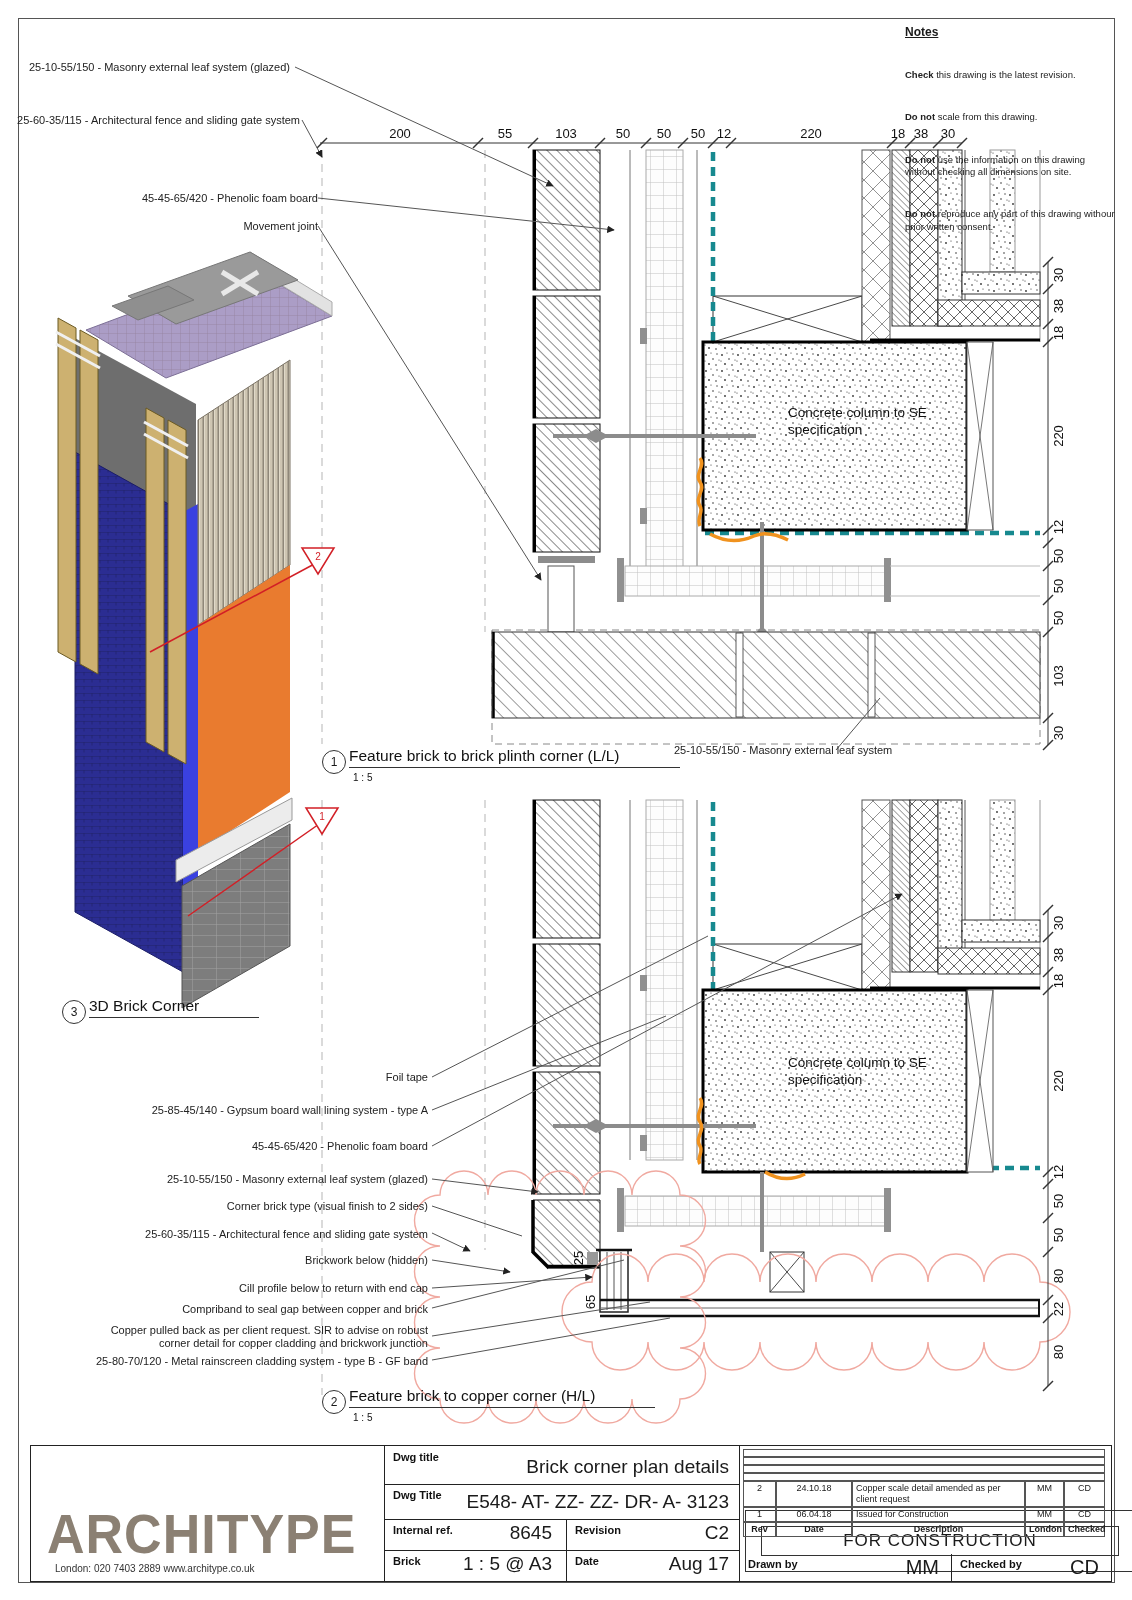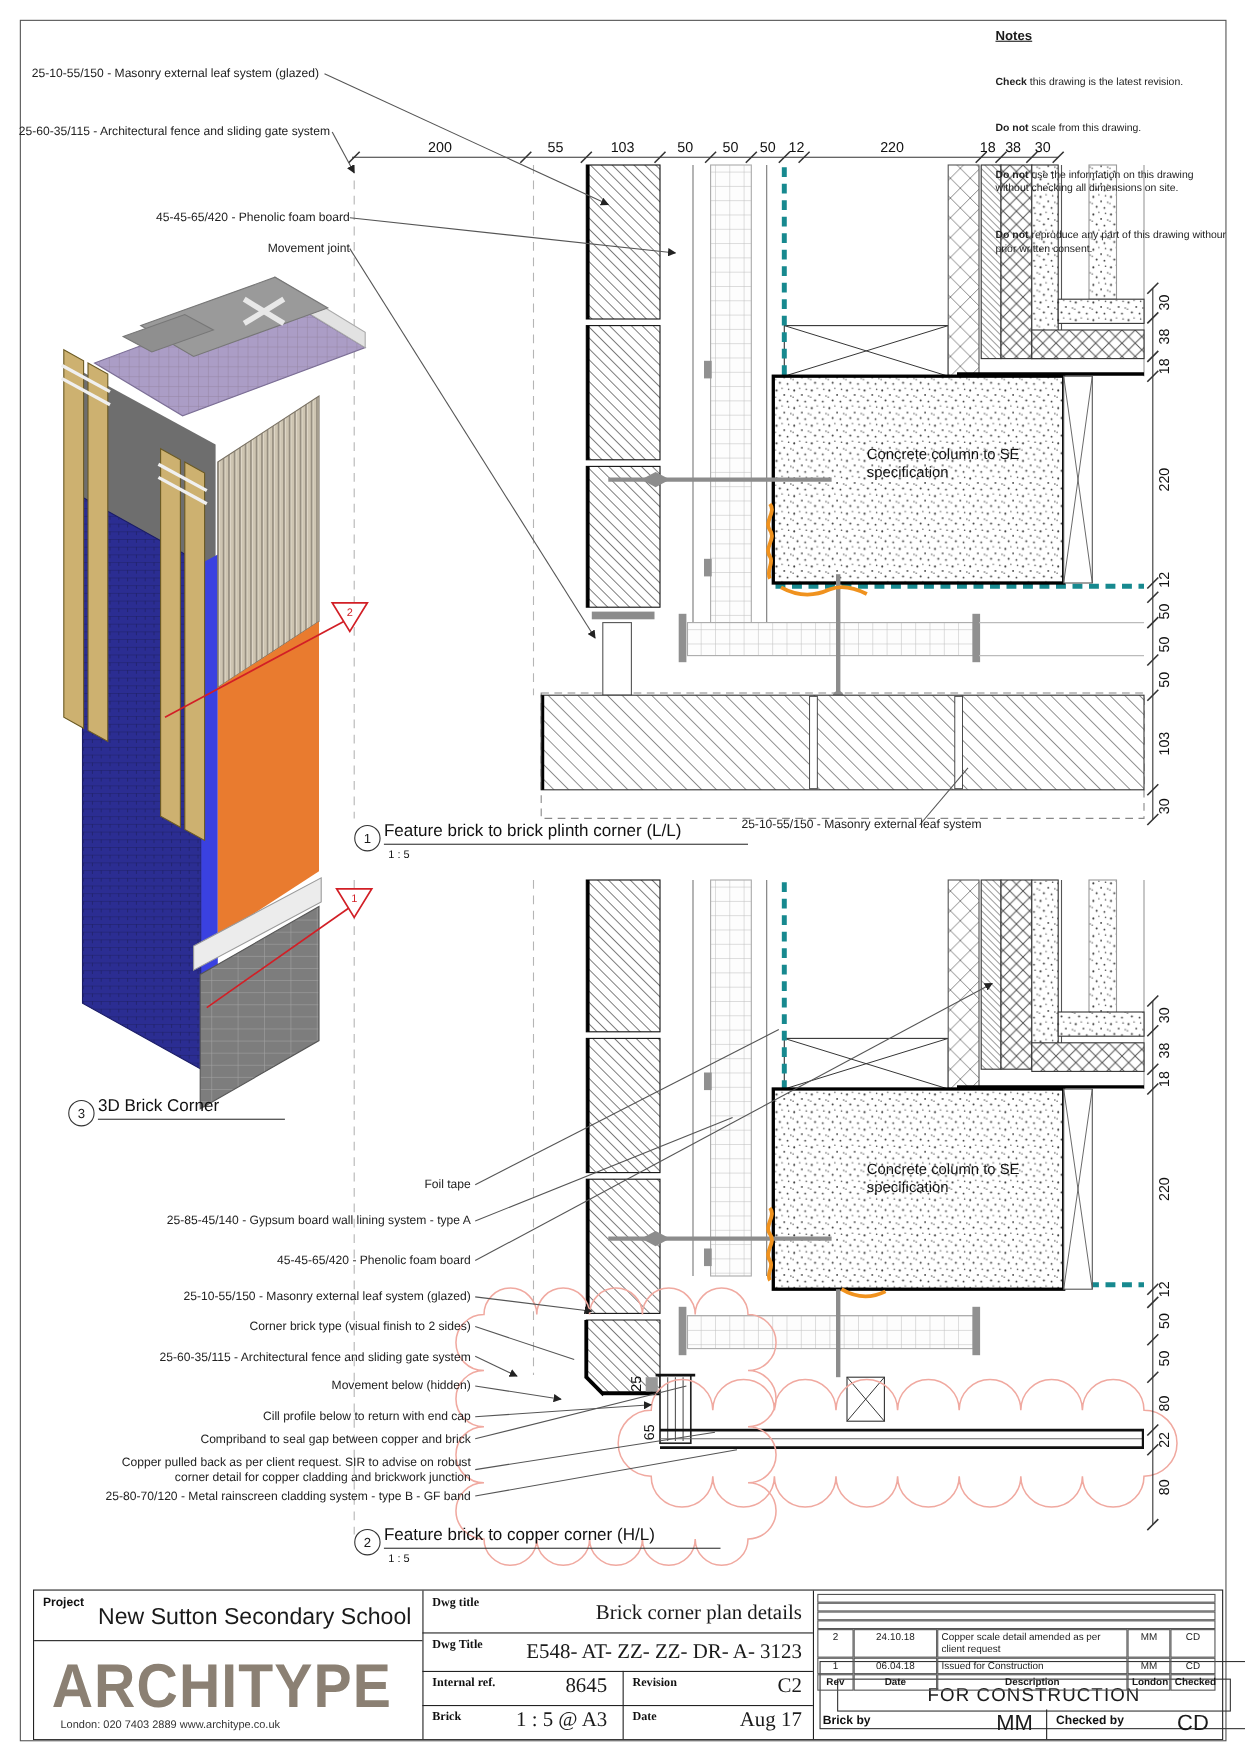--- a/index.html
+++ b/index.html
@@ -25,21 +25,21 @@
   .tb{position:absolute;left:30px;top:1445px;width:1080px;height:135px;border:1.2px solid #222;z-index:6;background:#fff;}
   .tb .v1{position:absolute;left:353px;top:0;width:0;height:135px;border-left:1px solid #222;}
   .tb .v2{position:absolute;left:708px;top:0;width:0;height:135px;border-left:1px solid #222;}
   .tb .lab{font-size:11px;font-weight:bold;color:#111;}
   .tb-proj{position:absolute;left:0;top:0;width:353px;height:45px;border-bottom:1px solid #222;}
   .tb-proj .lab{position:absolute;left:8px;top:5px;}
   .tb-proj .big{position:absolute;right:10px;top:12px;font-size:21px;}
   .logo{position:absolute;left:16px;top:55px;font-size:52px;font-weight:bold;letter-spacing:1px;
         color:#8b8073;transform:scaleY(1.08);transform-origin:left top;}
   .contact{position:absolute;left:24px;top:117px;font-size:10px;color:#333;}
-  .mrow{position:absolute;left:353px;width:355px;border-bottom:1px solid #222;font-family:Liberation Serif, serif;}
+  .mrow{position:absolute;left:353px;width:355px;border-bottom:1px solid #222;}
   .mrow .lab{position:absolute;left:9px;top:5px;}
   .mrow .val{position:absolute;right:10px;bottom:6px;font-size:19px;}
   .half{position:absolute;top:0;height:100%;}
   
   .rtable{position:absolute;left:712px;top:3px;width:362px;display:grid;
           grid-template-columns:33px 76px 173px 39px 41px;grid-auto-rows:auto;z-index:6;}
   .rtable .c{border:0.5px solid #555;font-size:9px;padding:1px 3px;min-height:11px;line-height:1.2;}
   .rtable .e{grid-column:1 / -1;border:0.5px solid #555;height:6px;}
   .rtable .hd{font-weight:bold;text-align:center;}
   .rtable .ctr{text-align:center;}
@@ -402,21 +402,21 @@
   <div class="cnum" style="left:322px;top:750px">1</div>
   <div class="dtitle" style="left:349px;top:747px">Feature brick to brick plinth corner (L/L)</div>
   <div class="dscale" style="left:353px;top:772px">1 : 5</div>
 
   <div class="lbl r" style="right:704px;top:1071px">Foil tape</div>
   <div class="lbl r" style="right:704px;top:1104px">25-85-45/140 - Gypsum board wall lining system - type A</div>
   <div class="lbl r" style="right:704px;top:1140px">45-45-65/420 - Phenolic foam board</div>
   <div class="lbl r" style="right:704px;top:1173px">25-10-55/150 - Masonry external leaf system (glazed)</div>
   <div class="lbl r" style="right:704px;top:1200px">Corner brick type (visual finish to 2 sides)</div>
   <div class="lbl r" style="right:704px;top:1228px">25-60-35/115 - Architectural fence and sliding gate system</div>
-  <div class="lbl r" style="right:704px;top:1254px">Movement below (hidden)</div>
+  <div class="lbl r" style="right:704px;top:1254px">Brickwork below (hidden)</div>
   <div class="lbl r" style="right:704px;top:1282px">Cill profile below to return with end cap</div>
   <div class="lbl r" style="right:704px;top:1303px">Compriband to seal gap between copper and brick</div>
   <div class="lbl r wrap" style="right:704px;top:1324px">Copper pulled back as per client request. SIR to advise on robust corner detail for copper cladding and brickwork junction</div>
   <div class="lbl r" style="right:704px;top:1355px">25-80-70/120 - Metal rainscreen cladding system - type B - GF band</div>
   <div class="colnote" style="left:788px;top:1055px">Concrete column to SE specification</div>
 
   <span class="dimv" style="left:1058px;top:923px">30</span>
   <span class="dimv" style="left:1058px;top:955px">38</span>
   <span class="dimv" style="left:1058px;top:981px">18</span>
   <span class="dimv" style="left:1058px;top:1081px">220</span>
@@ -433,24 +433,20 @@
   <div class="dtitle" style="left:349px;top:1387px">Feature brick to copper corner (H/L)</div>
   <div class="dscale" style="left:353px;top:1412px">1 : 5</div>
 
   <div class="cnum" style="left:62px;top:1000px">3</div>
   <div class="dtitle" style="left:89px;top:997px">3D Brick Corner</div>
 
   <div class="tb">
     <div class="v1"></div>
       <div class="v2"></div>
 
-    <div class="tb-proj">
-      <span class="lab">Project</span>
-      <span class="big">New Sutton Secondary School</span>
-    </div>
     <div class="logo">ARCHITYPE</div>
     <div class="contact">London: 020 7403 2889   www.architype.co.uk</div>
 
     <div class="mrow" style="top:0;height:38px">
       <span class="lab">Dwg title</span>
       <span class="val">Brick corner plan details</span>
     </div>
     <div class="mrow" style="top:38px;height:35px">
       <span class="lab">Dwg Title</span>
       <span class="val">E548- AT- ZZ- ZZ- DR- A- 3123</span>
@@ -497,21 +493,21 @@
       <div class="c hd">London</div>
       <div class="c hd">Checked</div>
     </div>
 
     <div class="fcbox">
       <div class="inner">FOR CONSTRUCTION</div>
     </div>
 
     <div class="tb-drawn">
       <div class="cell" style="left:0;width:212px;border-right:1px solid #222">
-        <span class="lab">Brick by</span>
+        <span class="lab">Drawn by</span>
         <span class="val">MM</span>
       </div>
       <div class="cell" style="left:212px;width:160px">
         <span class="lab">Checked by</span>
         <span class="val">CD</span>
       </div>
     </div>
   </div>
 </div>
 

